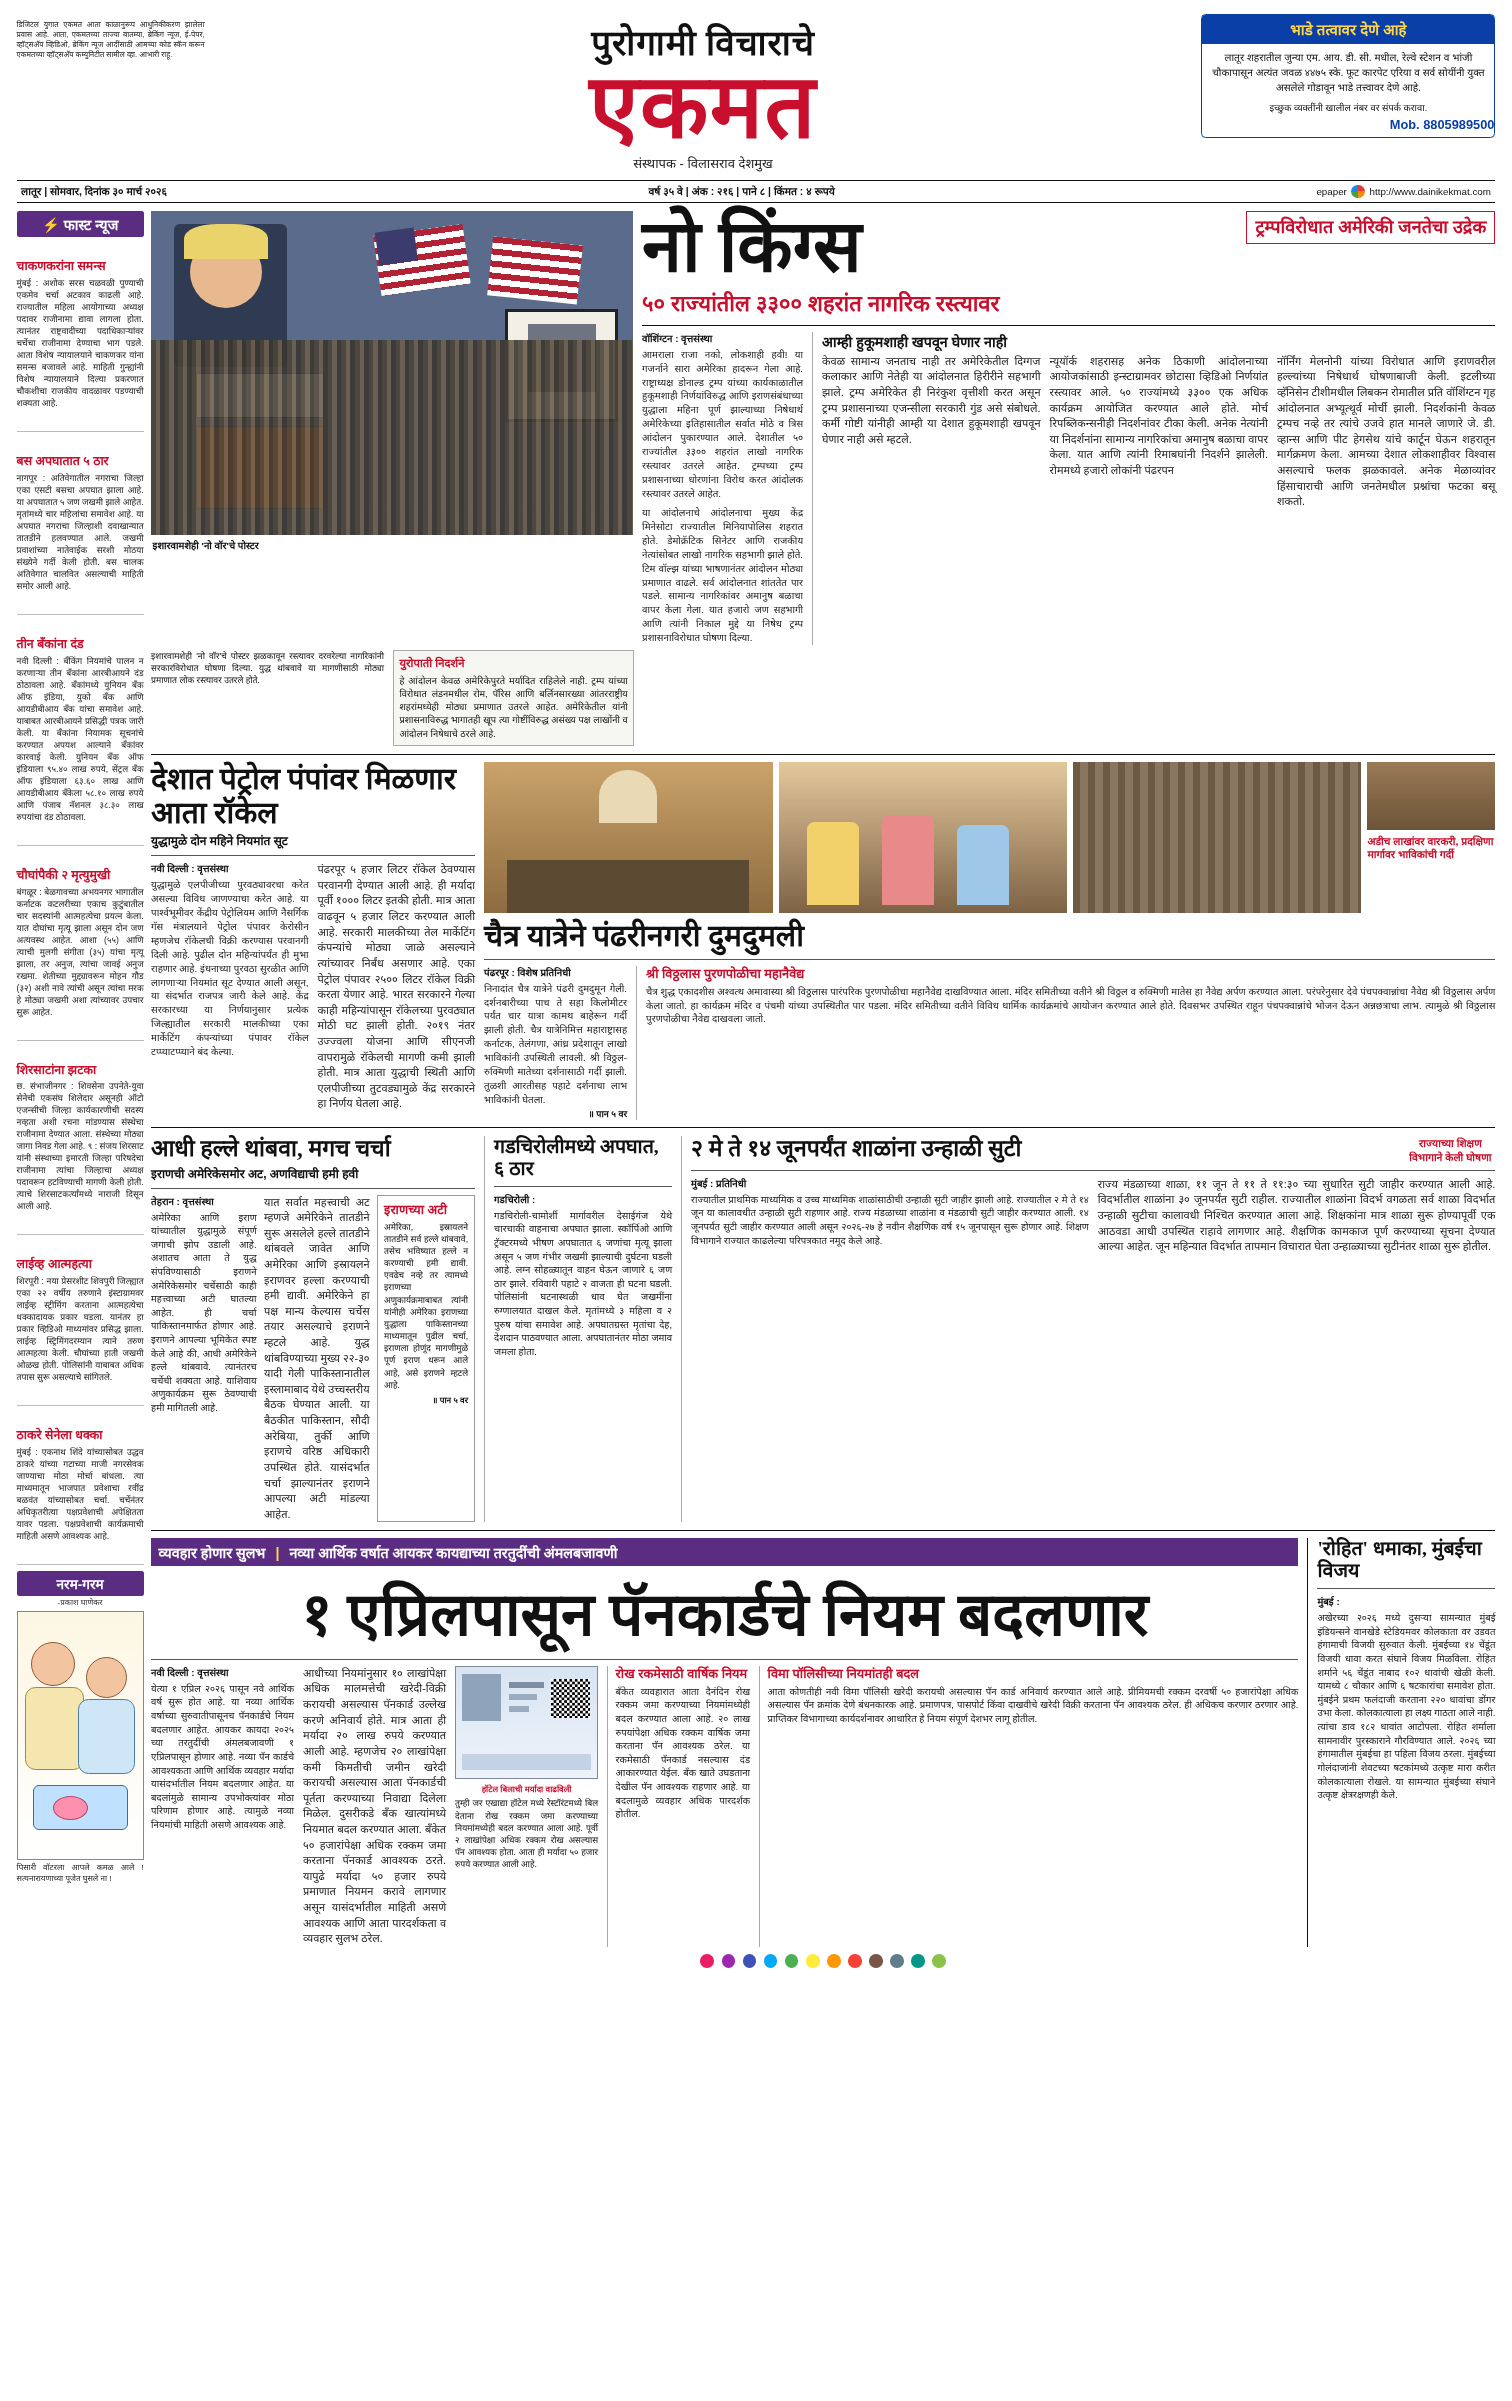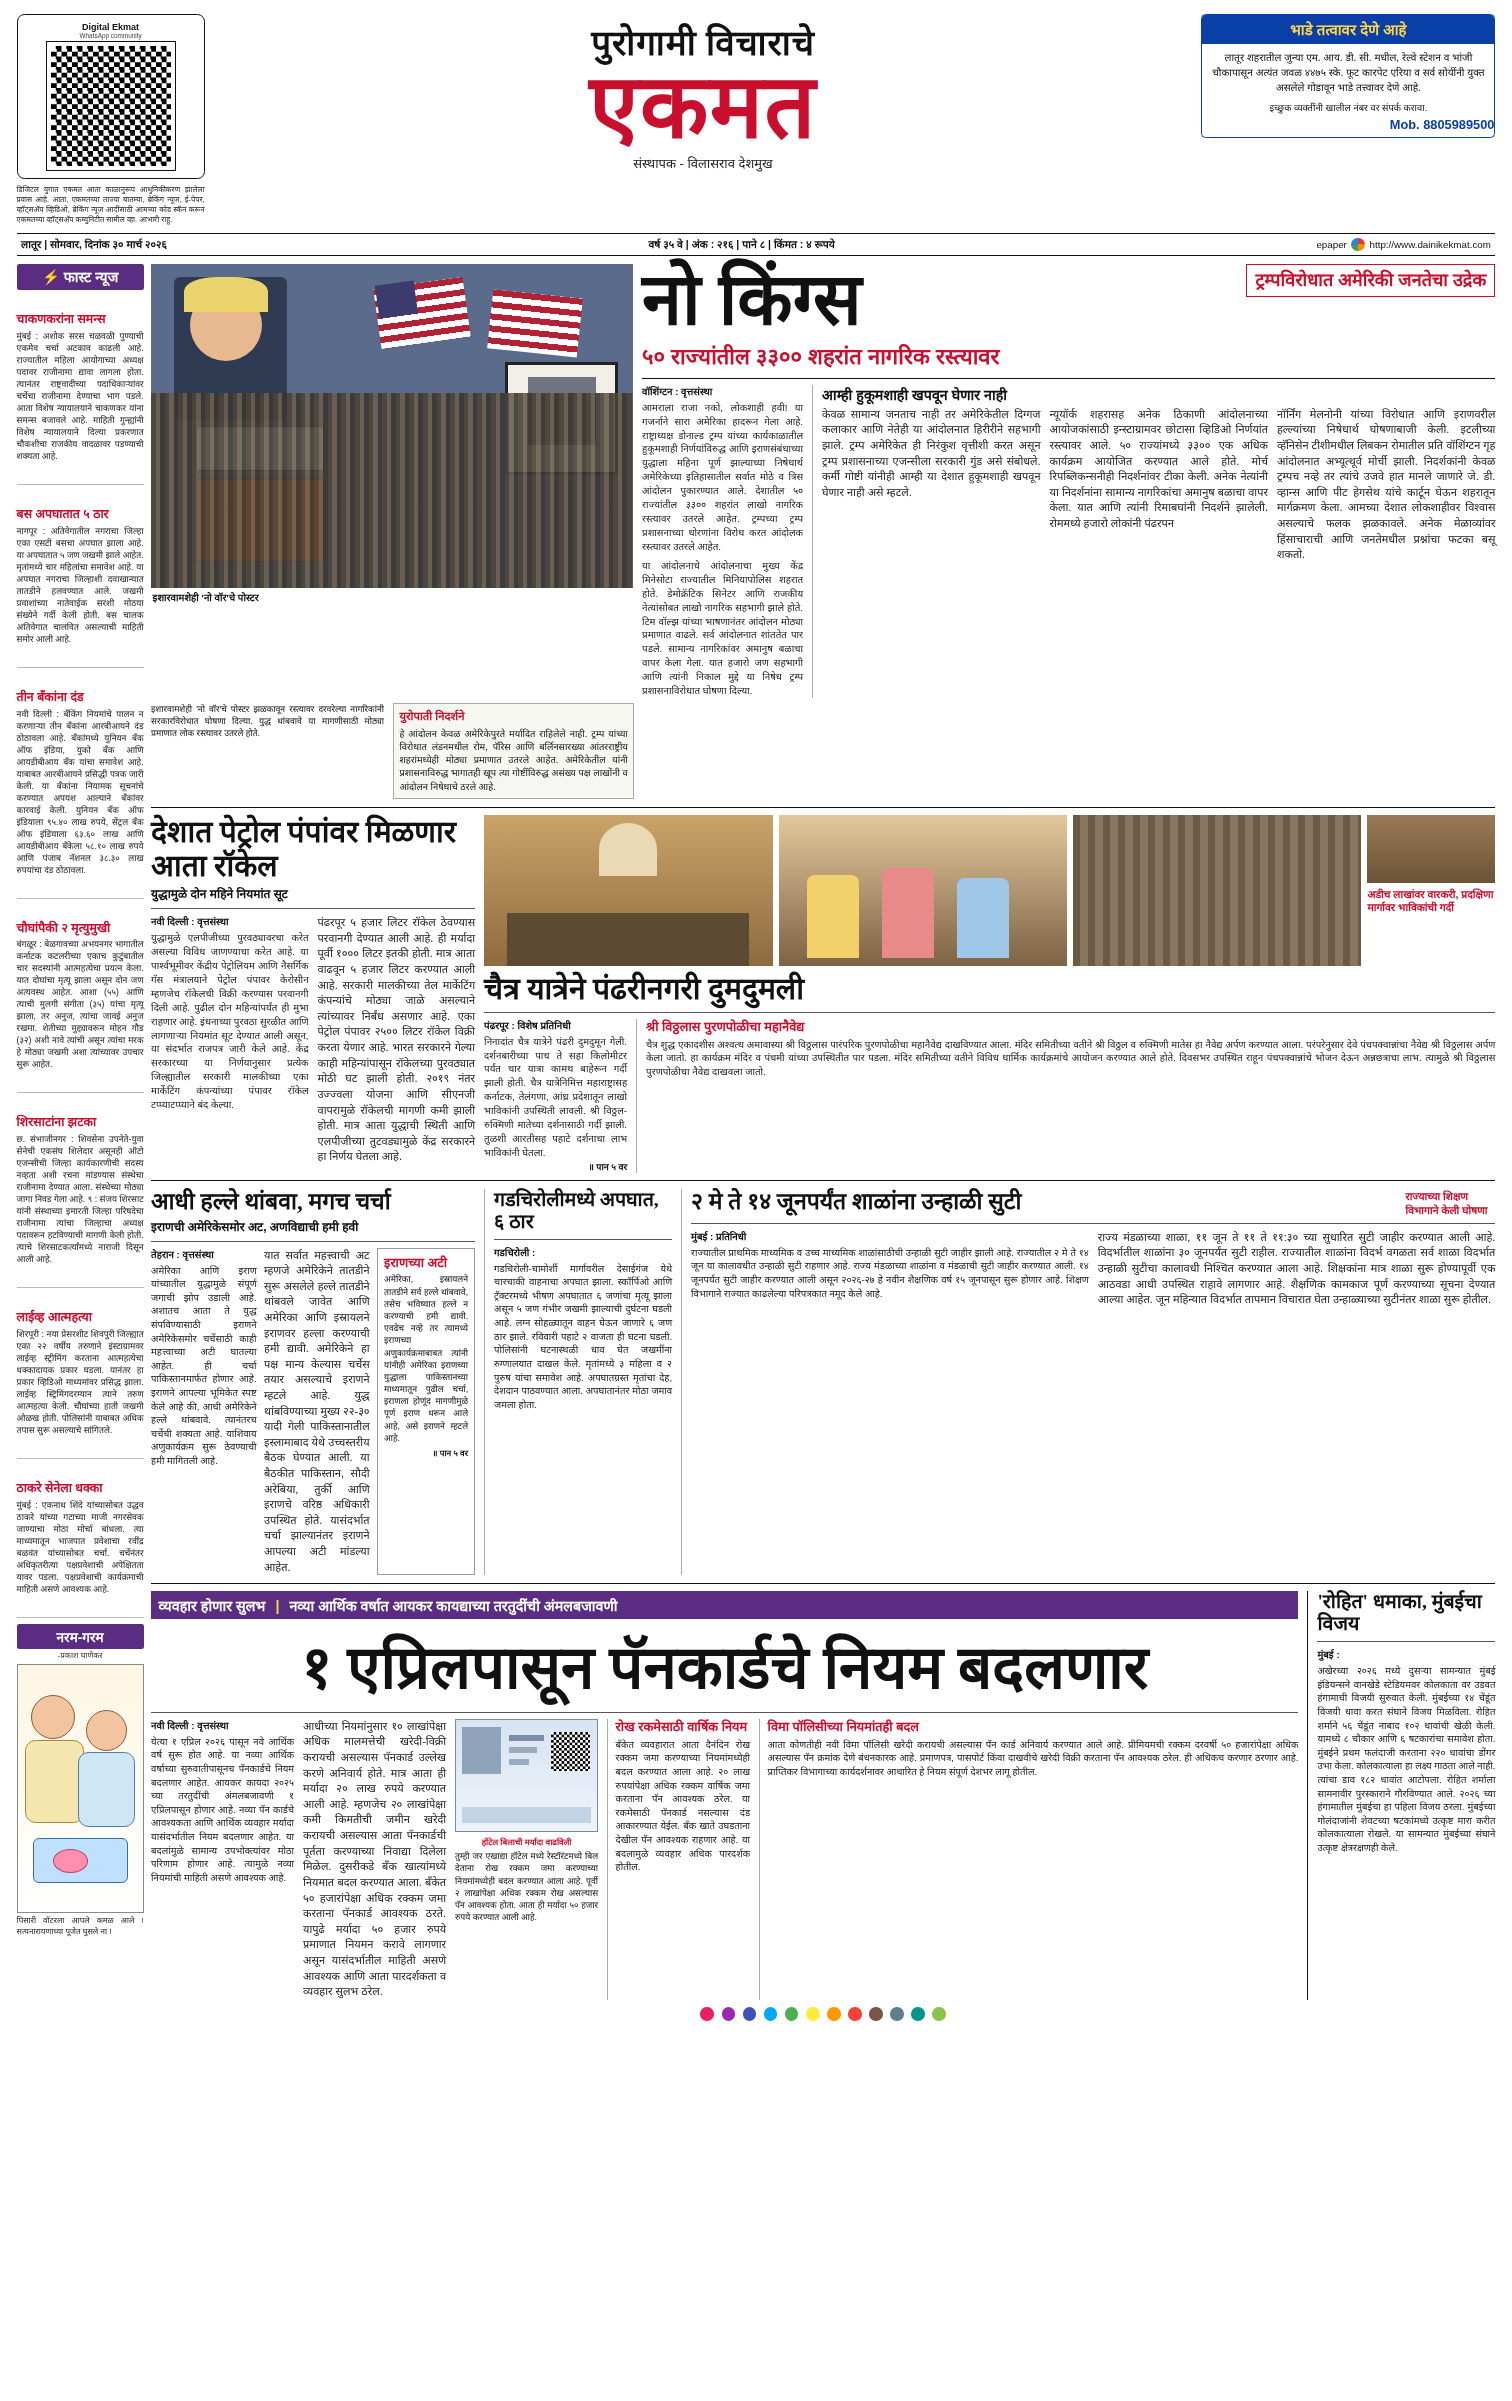--- a/index.html
+++ b/index.html
@@ -106,25 +106,20 @@
   .id-card .qr { position:absolute; right:7.5px; top:12px; width:39px; height:39px; background:repeating-conic-gradient(#000 0% 25%, #fff 0% 50%) 0 0/5.3px 5.3px; }
 </style>
 </head>
 <body>
 
 <div class="page">
 
   <div class="masthead">
 
     <div class="qr-box">
-      <div class="qr-frame">
-        <div class="qr-title">Digital Ekmat</div>
-        <div class="qr-sub">WhatsApp community</div>
-        <div class="qr-img"></div>
-      </div>
       <div class="qr-caption">डिजिटल युगात एकमत आता काळानुरूप आधुनिकीकरण झालेला प्रवास आहे. आता, एकमतच्या ताज्या बातम्या, ब्रेकिंग न्यूज, ई-पेपर, व्हॉट्सअ‍ॅप व्हिडिओ, ब्रेकिंग न्यूज आदींसाठी आमच्या कोड स्कॅन करून एकमतच्या व्हॉट्सअ‍ॅप कम्युनिटीत सामील व्हा. आभारी राहू.</div>
     </div>
 
     <div class="title-wrap">
       <div class="title-line1">पुरोगामी विचाराचे</div>
       <div class="title-main">एकमत</div>
       <div class="title-sub">संस्थापक - विलासराव देशमुख</div>
     </div>
 
     <div class="ad-box">
@@ -332,21 +327,21 @@
         <div style="width:188px;flex:0 0 188px;border-left:0.8px solid #aaa;padding-left:9px;">
           <div class="sec-title xs">गडचिरोलीमध्ये अपघात, ६ ठार</div>
           <div class="rule-h-thin" style="margin:6px 0;"></div>
           <div class="dateline">गडचिरोली :</div>
           <div class="body-text" style="font-size:9.6px;">गडचिरोली-चामोर्शी मार्गावरील देसाईगंज येथे चारचाकी वाहनाचा अपघात झाला. स्कॉर्पिओ आणि ट्रॅक्टरमध्ये भीषण अपघातात ६ जणांचा मृत्यू झाला असून ५ जण गंभीर जखमी झाल्याची दुर्घटना घडली आहे. लग्न सोहळ्यातून वाहन घेऊन जाणारे ६ जण ठार झाले. रविवारी पहाटे २ वाजता ही घटना घडली. पोलिसांनी घटनास्थळी धाव घेत जखमींना रुग्णालयात दाखल केले. मृतांमध्ये ३ महिला व २ पुरुष यांचा समावेश आहे. अपघातग्रस्त मृतांचा देह, देशदान पाठवण्यात आला. अपघातानंतर मोठा जमाव जमला होता.</div>
         </div>
 
         <div style="flex:1;border-left:0.8px solid #aaa;padding-left:9px;">
           <div class="row" style="gap:7.5px;align-items:flex-start;">
             <div style="flex:1;" class="sec-title sm">२ मे ते १४ जूनपर्यंत शाळांना उन्हाळी सुटी</div>
-            <div style="width:90px;flex:0 0 90px;" class="cap-red">राज्याच्या शिक्षण विभागाने केली घोषणा</div>
+            <div style="width:90px;flex:0 0 90px;text-align:center;" class="cap-red">राज्याच्या शिक्षण विभागाने केली घोषणा</div>
           </div>
           <div class="rule-h-thin" style="margin:6px 0;"></div>
           <div class="row" style="gap:9px;">
             <div style="flex:1;">
               <div class="dateline">मुंबई : प्रतिनिधी</div>
               <div class="body-text" style="font-size:9.6px;">राज्यातील प्राथमिक माध्यमिक व उच्च माध्यमिक शाळांसाठीची उन्हाळी सुटी जाहीर झाली आहे. राज्यातील २ मे ते १४ जून या कालावधीत उन्हाळी सुटी राहणार आहे. राज्य मंडळाच्या शाळांना व मंडळाची सुटी जाहीर करण्यात आली. १४ जूनपर्यंत सुटी जाहीर करण्यात आली असून २०२६-२७ हे नवीन शैक्षणिक वर्ष १५ जूनपासून सुरू होणार आहे. शिक्षण विभागाने राज्यात काढलेल्या परिपत्रकात नमूद केले आहे.</div>
             </div>
             <div style="flex:1;" class="body-text">राज्य मंडळाच्या शाळा, ११ जून ते ११ ते ११:३० च्या सुधारित सुटी जाहीर करण्यात आली आहे. विदर्भातील शाळांना ३० जूनपर्यंत सुटी राहील. राज्यातील शाळांना विदर्भ वगळता सर्व शाळा विदर्भात उन्हाळी सुटीचा कालावधी निश्चित करण्यात आला आहे. शिक्षकांना मात्र शाळा सुरू होण्यापूर्वी एक आठवडा आधी उपस्थित राहावे लागणार आहे. शैक्षणिक कामकाज पूर्ण करण्याच्या सूचना देण्यात आल्या आहेत. जून महिन्यात विदर्भात तापमान विचारात घेता उन्हाळ्याच्या सुटीनंतर शाळा सुरू होतील.</div>
           </div>
         </div>

